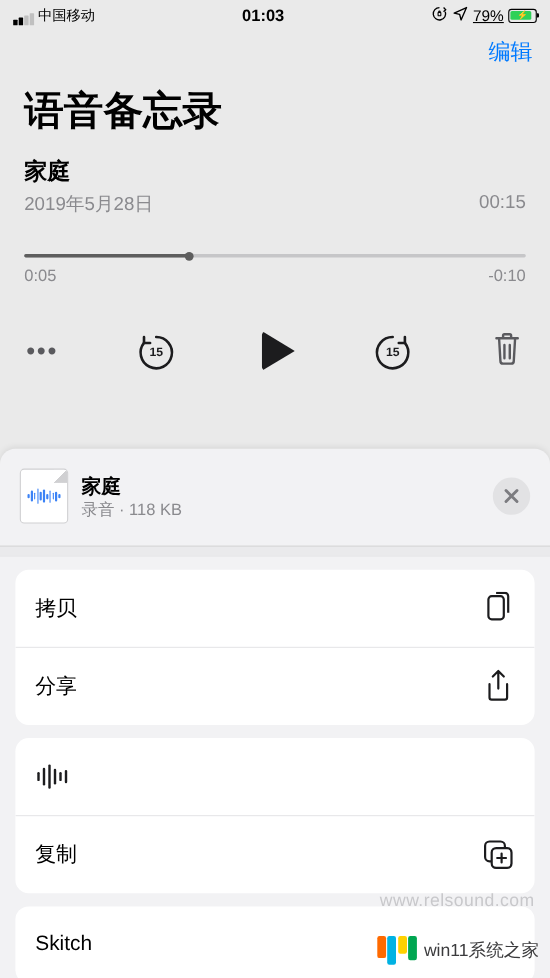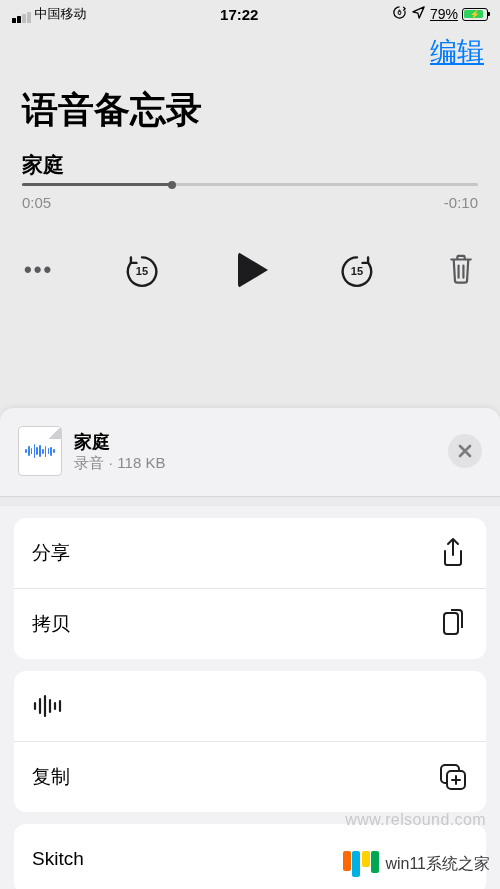--- a/index.html
+++ b/index.html
@@ -19,21 +19,21 @@
     .time { font-weight: 600; font-size: 15px; }
     .battery { display: inline-flex; align-items: center; gap: 2px; }
     .battery-pct { font-size: 14px; text-decoration: underline; }
     .battery-body { width: 26px; height: 13px; border: 1.2px solid #000; border-radius: 3px; position: relative; }
     .battery-body:after { content:""; position:absolute; right:-3px; top:3.5px; width:2px; height:4px; background:#000; border-radius:0 1px 1px 0; }
     .battery-fill { position:absolute; left:1.2px; top:1.2px; bottom:1.2px; width:78%; background:#30d158; border-radius:1.5px; }
     .battery-bolt { position:absolute; left:50%; top:50%; transform:translate(-50%,-50%); font-size:8px; color:#fff;}
     
     
     .nav { padding: 8px 16px 4px; text-align: right; }
-    .edit-btn { color: #007aff; font-size: 27px; background:none; border:none;text-decoration:underline; }
+    .edit-btn { color: #007aff; font-size: 20px; background:none; border:none; }
     .title { font-size: 36px; font-weight: 700; padding: 12px 22px 16px; }
     
     
     .player { padding: 0 22px; }
     .rec-title { font-size: 21px; font-weight: 600; padding-bottom:4px;}
     .rec-sub { display:flex; justify-content:space-between; color:#8a8a8e; font-size:17px; margin-bottom: 34px;}
     .track { position:relative; height: 3px; background:#c6c6c8; border-radius:2px; margin-bottom:8px;}
     .track-fill { position:absolute; left:0; top:0; bottom:0; width:33%; background:#5e5e5e; border-radius:2px;}
     .track-thumb { position:absolute; left:33%; top:50%; width:8px; height:8px; background:#5e5e5e; border-radius:50%; transform:translate(-50%,-50%);}
     .times { display:flex; justify-content:space-between; color:#8a8a8e; font-size:15px; margin-bottom:40px;}
@@ -75,21 +75,21 @@
 <div class="status-bar">
   <div class="status-left">
     <span class="signal-bars">
         <span></span>
         <span></span>
         <span></span>
         <span></span>
       </span>
     <span class="carrier">中国移动</span>
   </div>
-  <span class="time">17:22</span>
+  <span class="time">01:03</span>
   <div class="status-right">
     <span>
       <svg width="15" height="15" viewBox="0 0 24 24" fill="none">
           <path d="M12 3a9 9 0 1 0 8.5 6" stroke="#000" stroke-width="2" fill="none"></path>
           <path d="M18 3l3 3-3 3" stroke="#000" stroke-width="2" fill="none"></path>
           <rect x="10" y="10" width="4" height="5" rx="1" stroke="#000" stroke-width="1.6" fill="none"></rect>
           <path d="M11 10v-1a1 1 0 0 1 2 0v1" stroke="#000" stroke-width="1.6" fill="none"></path>
         </svg>
     </span>
     <span>
@@ -108,20 +108,24 @@
 </div>
 
 <div class="nav">
   <button class="edit-btn">编辑</button>
 </div>
 
 <h1 class="title">语音备忘录</h1>
 
 <div class="player">
   <div class="rec-title">家庭</div>
+  <div class="rec-sub">
+    <span>2019年5月28日</span>
+    <span>00:15</span>
+  </div>
   <div class="track">
     <div class="track-fill"></div>
     <div class="track-thumb"></div>
   </div>
   <div class="times">
     <span>0:05</span>
     <span>-0:10</span>
   </div>
   <div class="controls">
     <span class="more-dots">•••</span>
@@ -177,34 +181,34 @@
     <div class="close-btn">
       <svg viewBox="0 0 14 14">
           <path d="M2 2l10 10M12 2L2 12" stroke="#7c7c80" stroke-width="2.6" stroke-linecap="round"></path>
         </svg>
     </div>
   </div>
   <div class="divider"></div>
 
   <div class="list-group">
     <div class="list-item">
+      <span>拷贝</span>
+      <span class="li-icon">
+        <svg width="28" height="30" viewBox="0 0 28 30" fill="none">
+            <path d="M8 4h8a3 3 0 0 1 3 3v15a3 3 0 0 1-3 3H8a3 3 0 0 1-3-3V7a3 3 0 0 1 3-3z" stroke="#1c1c1e" stroke-width="2"></path>
+            <path d="M12 1h8a3 3 0 0 1 3 3v15" stroke="#1c1c1e" stroke-width="2"></path>
+          </svg>
+      </span>
+    </div>
+    <div class="list-item">
       <span>分享</span>
       <span class="li-icon">
         <svg width="26" height="32" viewBox="0 0 26 32" fill="none">
             <path d="M13 2v16M8 7l5-5 5 5" stroke="#1c1c1e" stroke-width="2" stroke-linecap="round" stroke-linejoin="round"></path>
             <path d="M5 14v12a2 2 0 0 0 2 2h12a2 2 0 0 0 2-2V14" stroke="#1c1c1e" stroke-width="2" stroke-linecap="round"></path>
-          </svg>
-      </span>
-    </div>
-    <div class="list-item">
-      <span>拷贝</span>
-      <span class="li-icon">
-        <svg width="28" height="30" viewBox="0 0 28 30" fill="none">
-            <path d="M8 4h8a3 3 0 0 1 3 3v15a3 3 0 0 1-3 3H8a3 3 0 0 1-3-3V7a3 3 0 0 1 3-3z" stroke="#1c1c1e" stroke-width="2"></path>
-            <path d="M12 1h8a3 3 0 0 1 3 3v15" stroke="#1c1c1e" stroke-width="2"></path>
           </svg>
       </span>
     </div>
   </div>
 
   <div class="list-group">
     <div class="list-item">
       <span class="li-icon">
         <svg width="30" height="24" viewBox="0 0 30 24">
             <g stroke="#1c1c1e" stroke-width="2.2" stroke-linecap="round">

